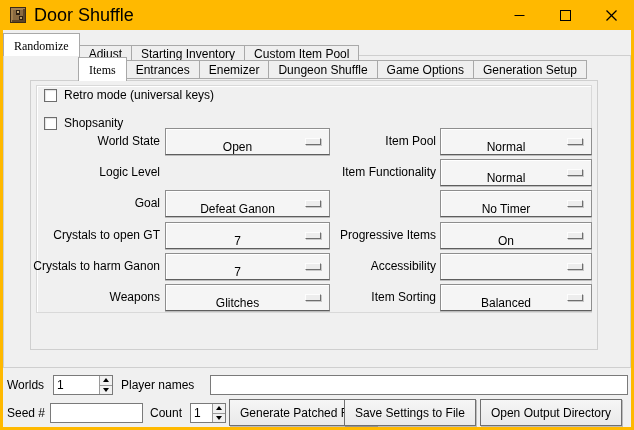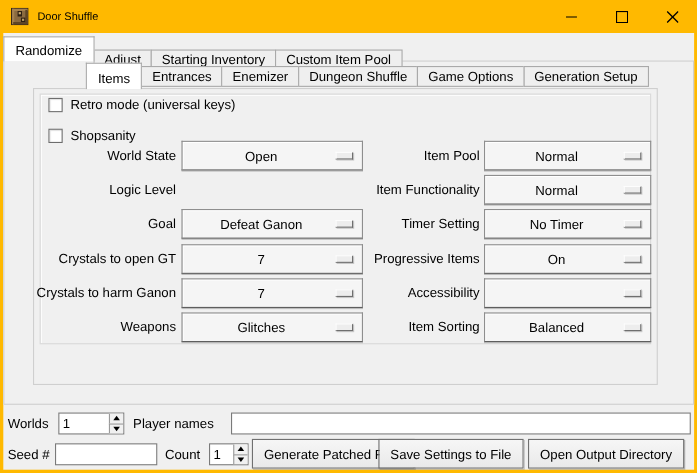--- a/index.html
+++ b/index.html
@@ -5,52 +5,52 @@
   html,body{margin:0;padding:0;background:#cccccc;}
   *{box-sizing:border-box;}
   .win{
     position:relative;width:634px;height:430px;background:#FFB900;
     font-family:"Liberation Sans",sans-serif;font-size:12px;color:#000;
     overflow:hidden;
   }
   
   .titlebar{position:absolute;left:0;top:0;width:634px;height:30px;display:flex;align-items:center;}
   .app-icon{width:16px;height:16px;margin-left:10px;flex:0 0 auto;}
-  .title-text{margin-left:8px;font-size:10px;color:#000;white-space:nowrap;}
+  .title-text{margin-left:8px;font-size:18px;color:#000;white-space:nowrap;}
   .caption-group{margin-left:auto;display:flex;height:30px;}
   .capbtn{width:46px;height:30px;display:flex;align-items:center;justify-content:center;cursor:pointer;}
   
   .client{position:absolute;left:3px;top:30px;width:628px;height:397px;background:#F0F0F0;}
   
   .tabs{position:absolute;display:flex;align-items:flex-start;z-index:4;}
   .tab{height:18px;margin-top:4px;border:1px solid #a9a9a9;background:#efefef;
        padding:0 9px;display:flex;align-items:center;white-space:nowrap;cursor:pointer;}
   .tab + .tab{margin-left:-1px;margin-top:12px;}
-  .tab.active{height:23px;margin-top:0;background:#ffffff;border-bottom:none;padding:2px 10px 0 10px;z-index:5;position:relative;}
+  .tab.active{height:23px;margin-top:0;background:#ffffff;border-bottom:none;padding:2px 10px 0 10px;z-index:5;position:relative;font-family:Liberation Serif, serif;}
   .main-tabs{left:0;top:3px;}
   .sub-tabs{left:27px;top:27px;}
   .sub-tabs .tab{height:19px;margin-top:3px;}
   .sub-tabs .tab.active{height:24px;margin-top:0;margin-left:48px;}
   
   .pane{position:absolute;border:1px solid #cfcfcf;background:#F0F0F0;}
   .main-pane{left:0;top:25px;width:628px;height:313px;z-index:1;}
   .sub-pane{left:27px;top:50px;width:568px;height:270px;z-index:2;}
   .inner-frame{left:33px;top:55px;width:556px;height:228px;z-index:3;border-color:#d9d9d9;
                box-shadow:inset 1px 1px 0 #ffffff;}
   
   .checkrow{position:absolute;display:flex;align-items:center;z-index:6;cursor:pointer;}
   .checkbox{width:13px;height:13px;background:#ffffff;border:1px solid #6d6d6d;
             box-shadow:inset 1px 1px 1px rgba(0,0,0,.12);flex:0 0 auto;}
   .checklabel{margin-left:7px;line-height:13px;white-space:nowrap;}
   
   .sel-label{position:absolute;height:27px;line-height:27px;text-align:right;white-space:nowrap;z-index:6;}
   .omenu{position:absolute;height:27px;background:#f5f5f5;z-index:6;cursor:pointer;
          border:1px solid #8e8e8e;border-bottom-color:#5e5e5e;
          box-shadow:inset 1px 1px 0 #ffffff,0 1px 0 #bcbcbc;
-         display:flex;align-items:center;justify-content:center;
+         display:flex;align-items:flex-end;justify-content:center;
          padding:0 26px 0 6px;}
   .omenu .ind{position:absolute;right:8px;top:50%;margin-top:-4px;width:16px;height:7px;
               background:#ededed;border:1px solid;border-color:#fdfdfd #6f6f6f #6f6f6f #fdfdfd;
               box-shadow:1px 1px 0 rgba(0,0,0,.18);}
   
   .flabel{position:absolute;white-space:nowrap;z-index:6;}
   .entry{position:absolute;background:#ffffff;border:1px solid #7a7a7a;height:20px;z-index:6;
          padding:0 3px;font-size:12px;line-height:18px;overflow:hidden;}
   .spin{position:absolute;background:#ffffff;border:1px solid #7a7a7a;height:20px;z-index:6;}
   .spin .sval{position:absolute;left:3px;top:0;line-height:18px;}
@@ -164,21 +164,20 @@
     <div class="sel-label" style="left:270px;top:98px;width:163px;">Item Pool</div>
     <div class="omenu" style="left:437px;top:98px;width:152px;">
       <span>Normal</span>
         <span class="ind"></span>
     </div>
     <div class="sel-label" style="left:270px;top:129px;width:163px;">Item Functionality</div>
     <div class="omenu" style="left:437px;top:129px;width:152px;">
       <span>Normal</span>
         <span class="ind"></span>
     </div>
-    <div class="sel-label" style="left:270px;top:160px;width:163px;">Timer Setting</div>
     <div class="omenu" style="left:437px;top:160px;width:152px;">
       <span>No Timer</span>
         <span class="ind"></span>
     </div>
     <div class="sel-label" style="left:270px;top:192px;width:163px;">Progressive Items</div>
     <div class="omenu" style="left:437px;top:192px;width:152px;">
       <span>On</span>
         <span class="ind"></span>
     </div>
     <div class="sel-label" style="left:270px;top:223px;width:163px;">Accessibility</div>

